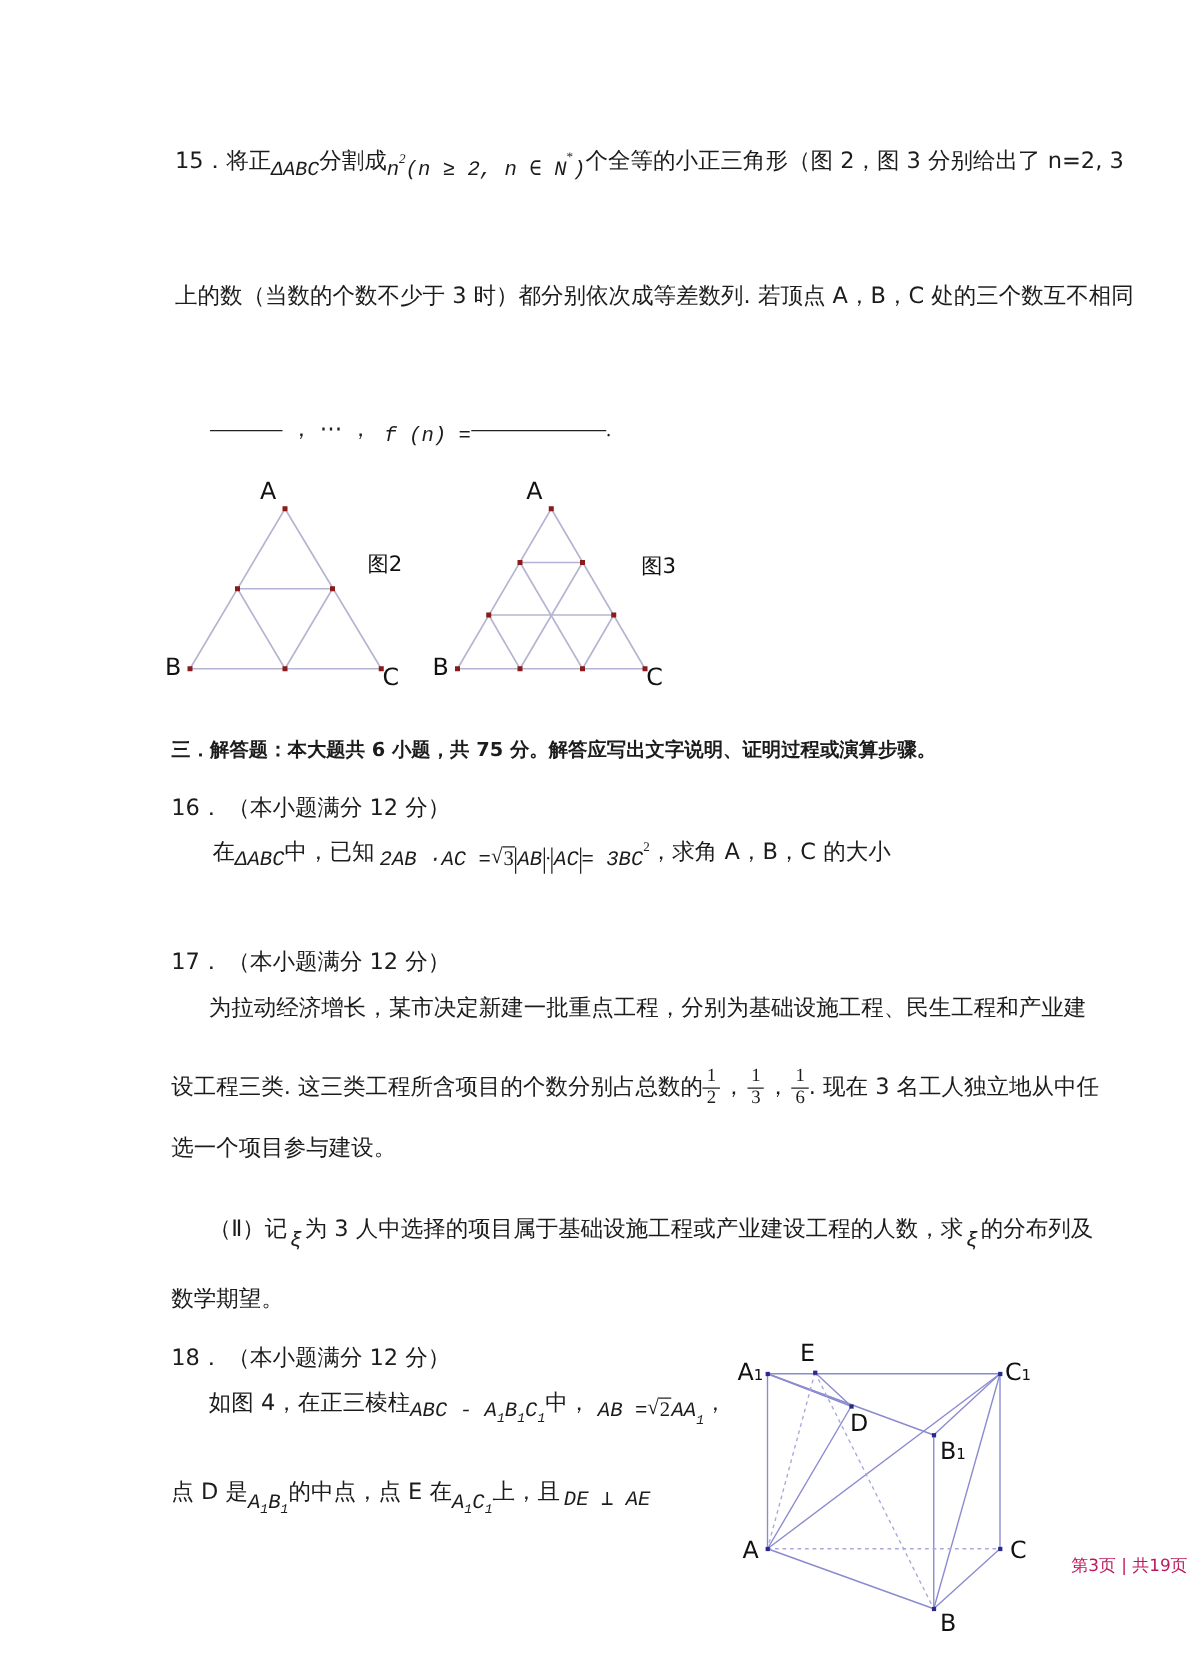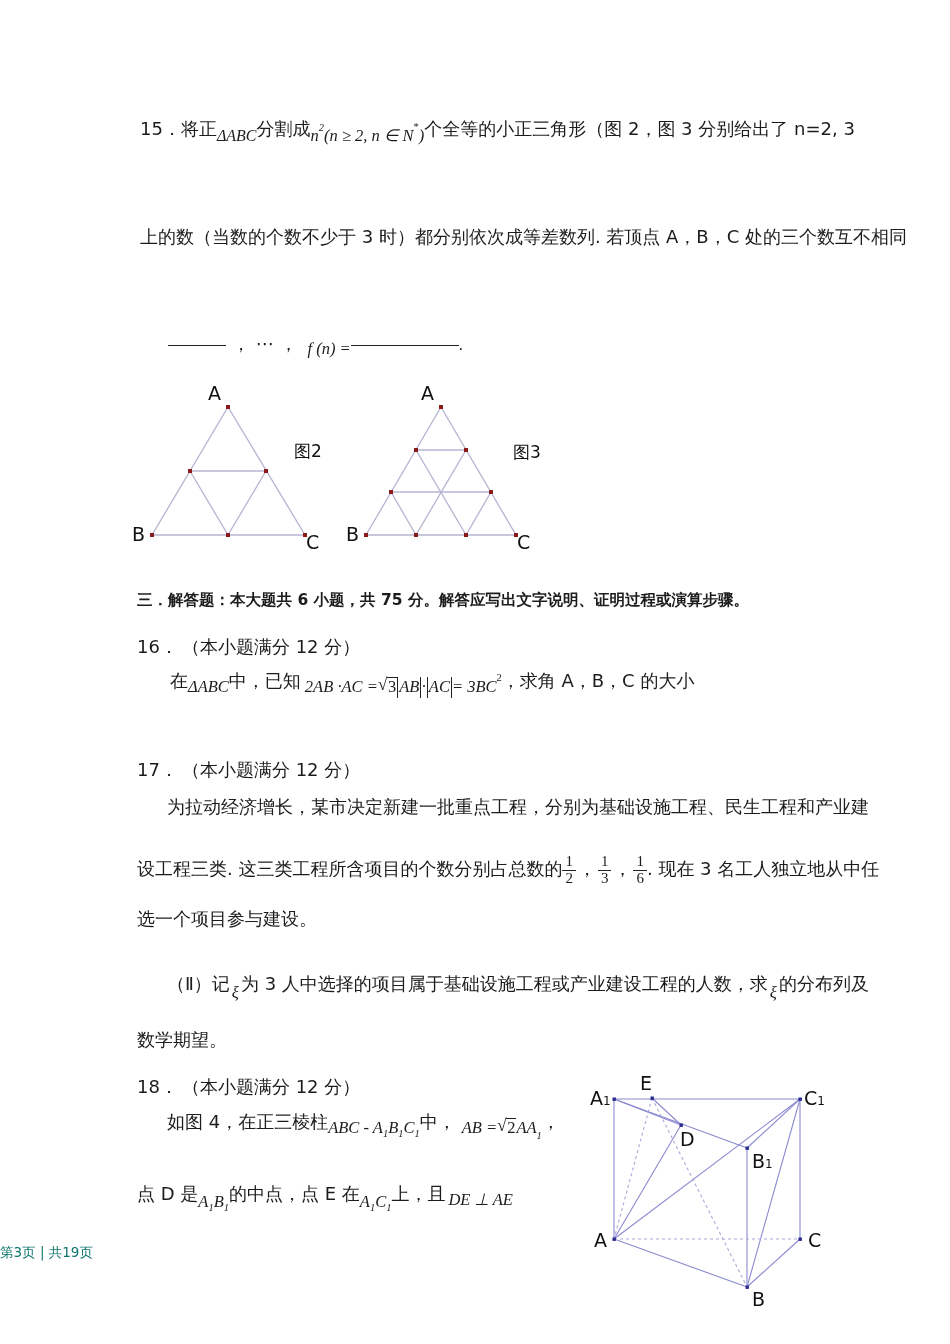--- a/index.html
+++ b/index.html
@@ -25,21 +25,21 @@
   
   .tline {
     position: absolute;
     white-space: nowrap;
     font-size: 15.5px;
     line-height: 1;
     color: #1c1c1c;
   }
   .cn { font-family: "DejaVu Sans", "Liberation Sans", sans-serif; font-size: 18px; }
   .mi {
-    font-family: Liberation Serif, serif;
+    font-family: Liberation Mono, monospace;
     font-style: italic;
     font-size: 16.5px;
   }
   .mr {
     font-family: "Liberation Serif", "DejaVu Serif", serif;
     font-size: 16.5px;
   }
   .sup {
     font-size: 10.5px;
     vertical-align: super;
@@ -120,24 +120,24 @@
     font-size: 19px;
     color: #111;
     white-space: nowrap;
   }
   .ptlabel .s { font-size: 12px; }
 
   
   .footer {
     position: absolute;
     width: 950px;
-    text-align: left;
+    text-align: right;
     font-family: "DejaVu Sans", "Liberation Sans", sans-serif;
     font-size: 13.5px;
-    color: #0f766e;
+    color: #be185d;
   }
   svg { display: block; overflow: visible; }
 </style>
 </head>
 <body>
 
 <div class="page">
 
   <div class="tline" style="left:140px; top:120px;">
     <span class="cn">15．</span><span class="cn">将正</span><span class="mi" style="font-size:16px; position:relative; top:6px;">ΔABC</span><span class="cn">分割成</span><span class="mi" style="position:relative; top:6px;">n</span><span class="sup" style="position:relative; top:2px;">2</span><span class="mi" style="position:relative; top:6px;">(n ≥ 2, n ∈ N</span><span class="supr" style="position:relative; top:1px;">*</span><span class="mi" style="position:relative; top:6px;">)</span><span class="cn">个全等的小正三角形（图 2，图 3 分别给出了 n=2, 3</span>

